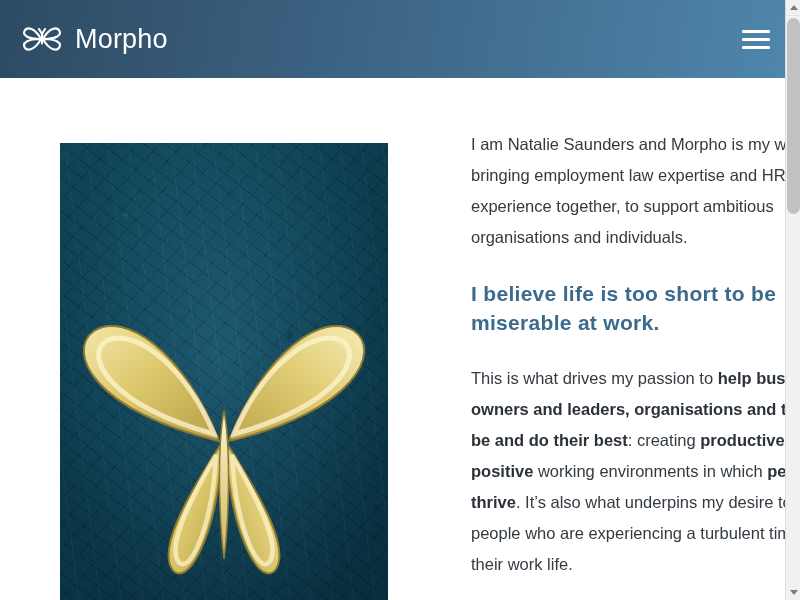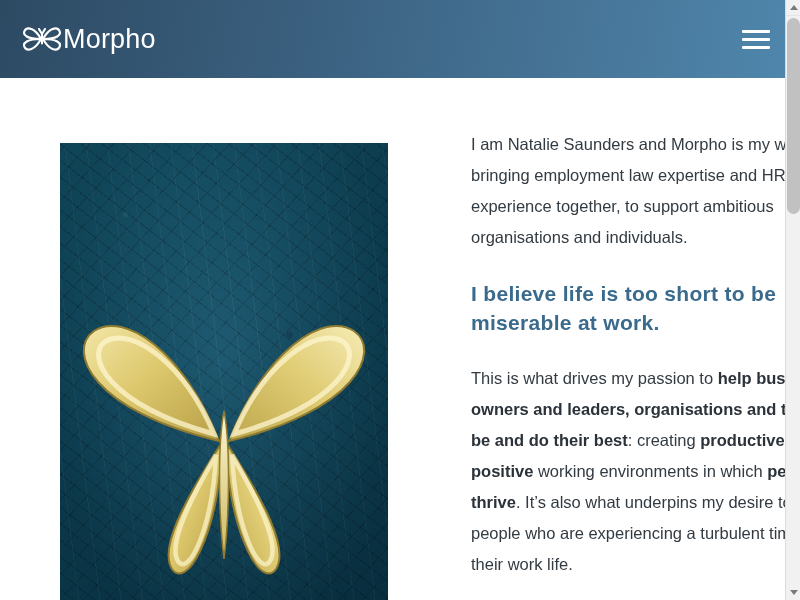--- a/index.html
+++ b/index.html
@@ -25,21 +25,21 @@
     height: 78px;
     background: linear-gradient(100deg, #2d4a63 0%, #3d6484 45%, #5087ad 100%);
     display: flex;
     align-items: center;
     justify-content: space-between;
     padding: 0 24px 0 22px;
   }
   .brand {
     display: flex;
     align-items: center;
-    gap: 1px;
+    gap: 13px;
     text-decoration: none;
   }
   .brand-mark { width: 40px; height: 34px; display: block; }
   .brand-name {
     color: #ffffff;
     font-size: 27px;
     font-weight: 400;
     letter-spacing: 0.2px;
     line-height: 1;
   }

